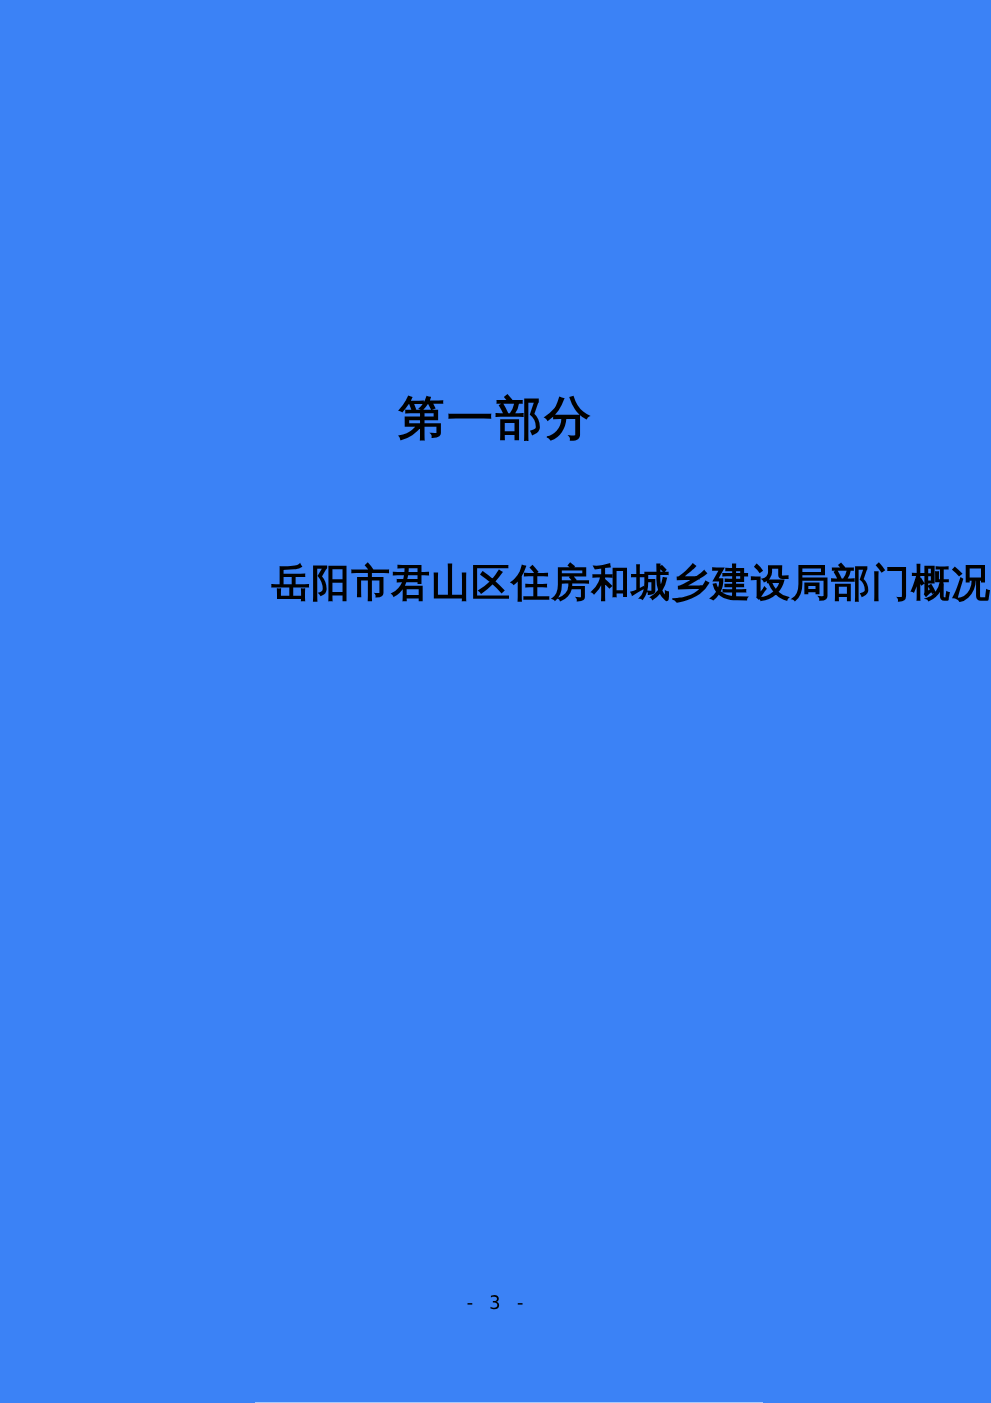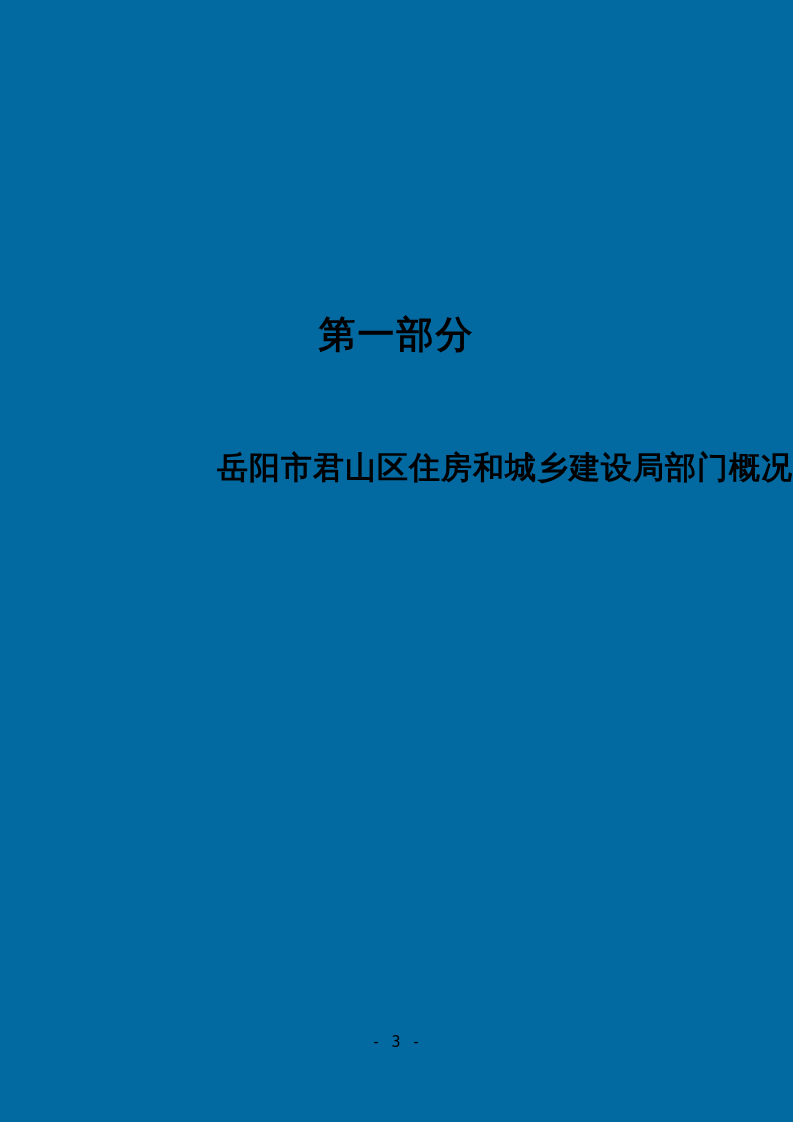--- a/index.html
+++ b/index.html
@@ -4,21 +4,21 @@
 <style>
   html, body {
     margin: 0;
     padding: 0;
     background: #ffffff;
   }
   .page {
     position: relative;
     width: 793px;
     height: 1122px;
-    background: #0369a1;
+    background: #3b82f6;
     overflow: hidden;
     font-family: "DejaVu Serif", "Liberation Serif", serif;
     color: #000000;
   }
   .doc-body {
     position: absolute;
     left: 0;
     top: 0;
     width: 793px;
   }

